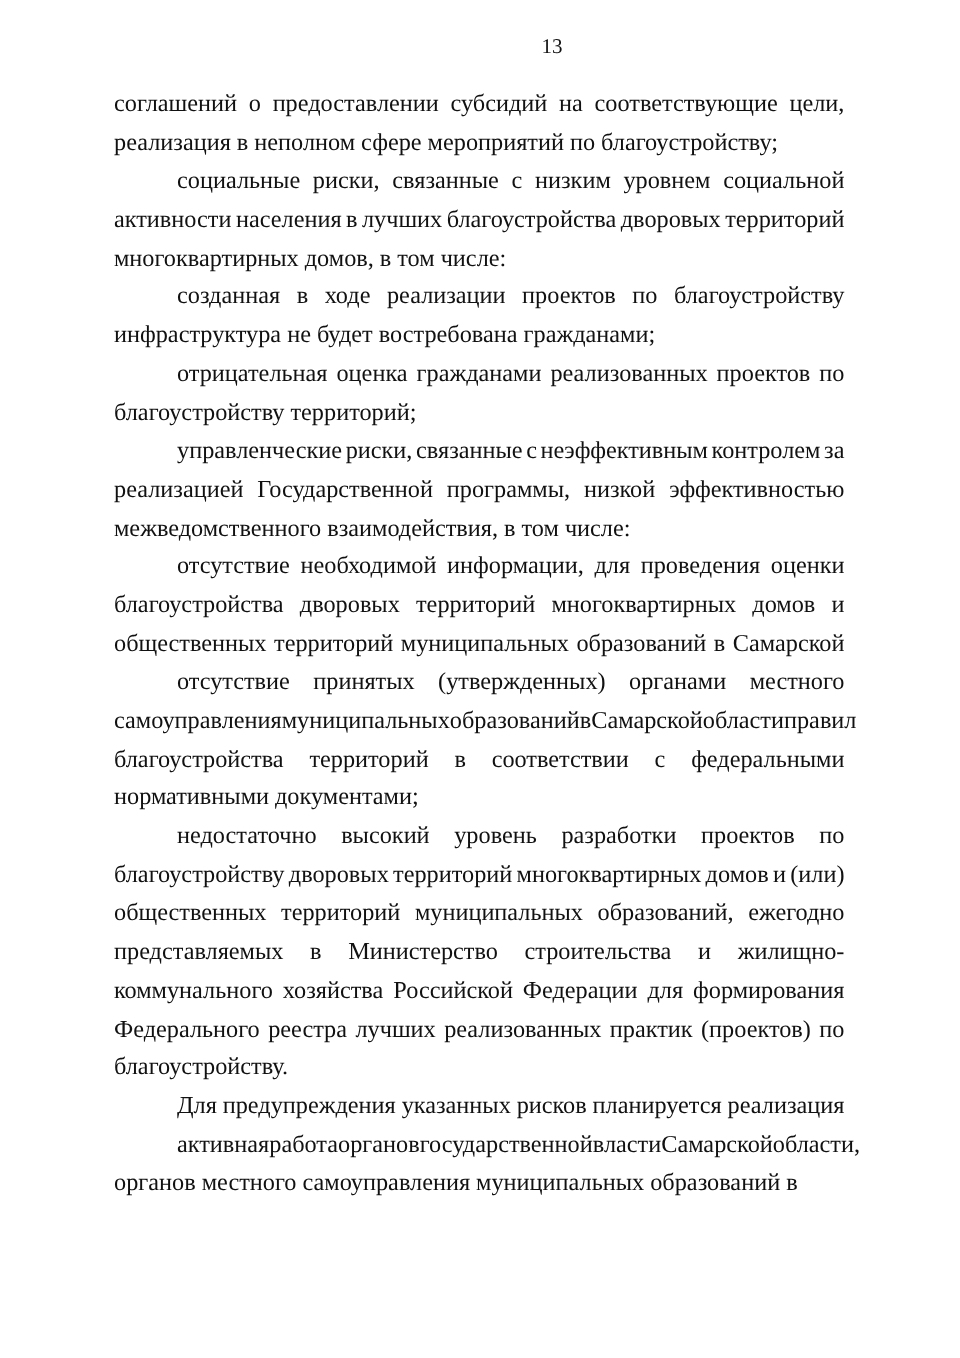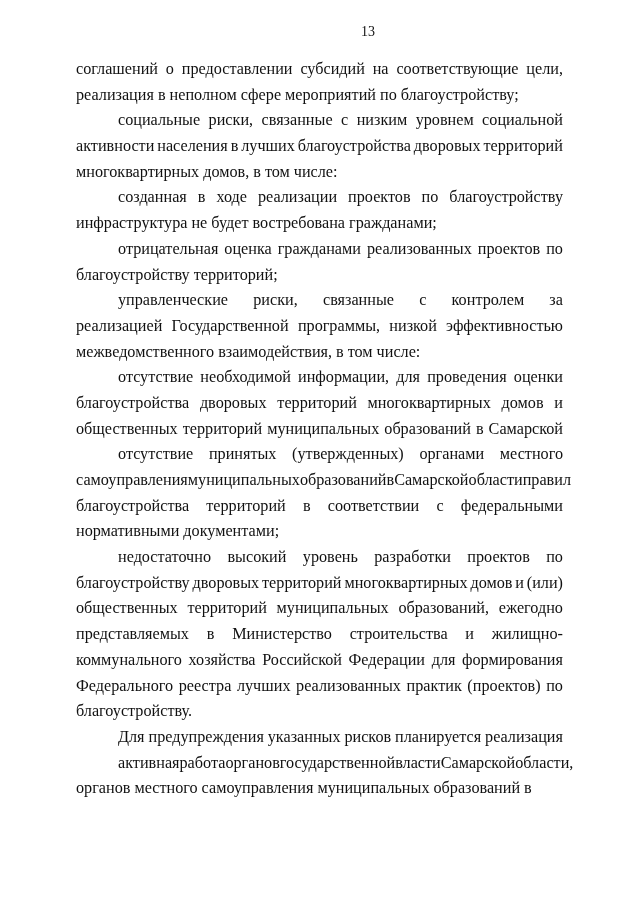--- a/index.html
+++ b/index.html
@@ -142,20 +142,21 @@
           <span>благоустройству</span>
           <span>территорий;</span>
         </div>
       </div>
     <div class="paragraph">
         <div class="justify-line ind">
           <span>управленческие</span>
           <span>риски,</span>
           <span>связанные</span>
           <span>с</span>
+          <span>неэффективным</span>
           <span>контролем</span>
           <span>за</span>
         </div>
         <div class="justify-line">
           <span>реализацией</span>
           <span>Государственной</span>
           <span>программы,</span>
           <span>низкой</span>
           <span>эффективностью</span>
         </div>

